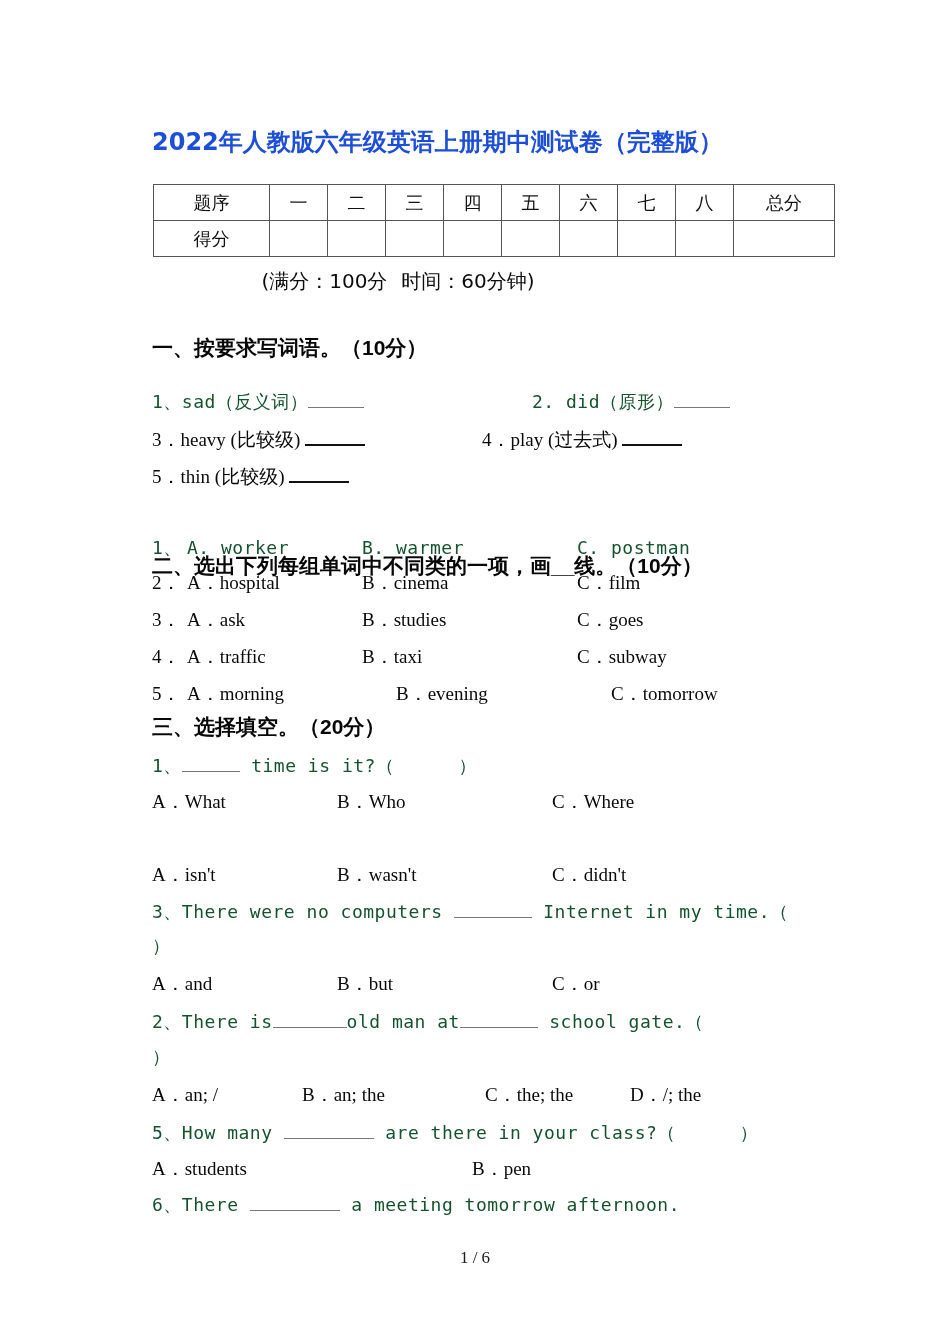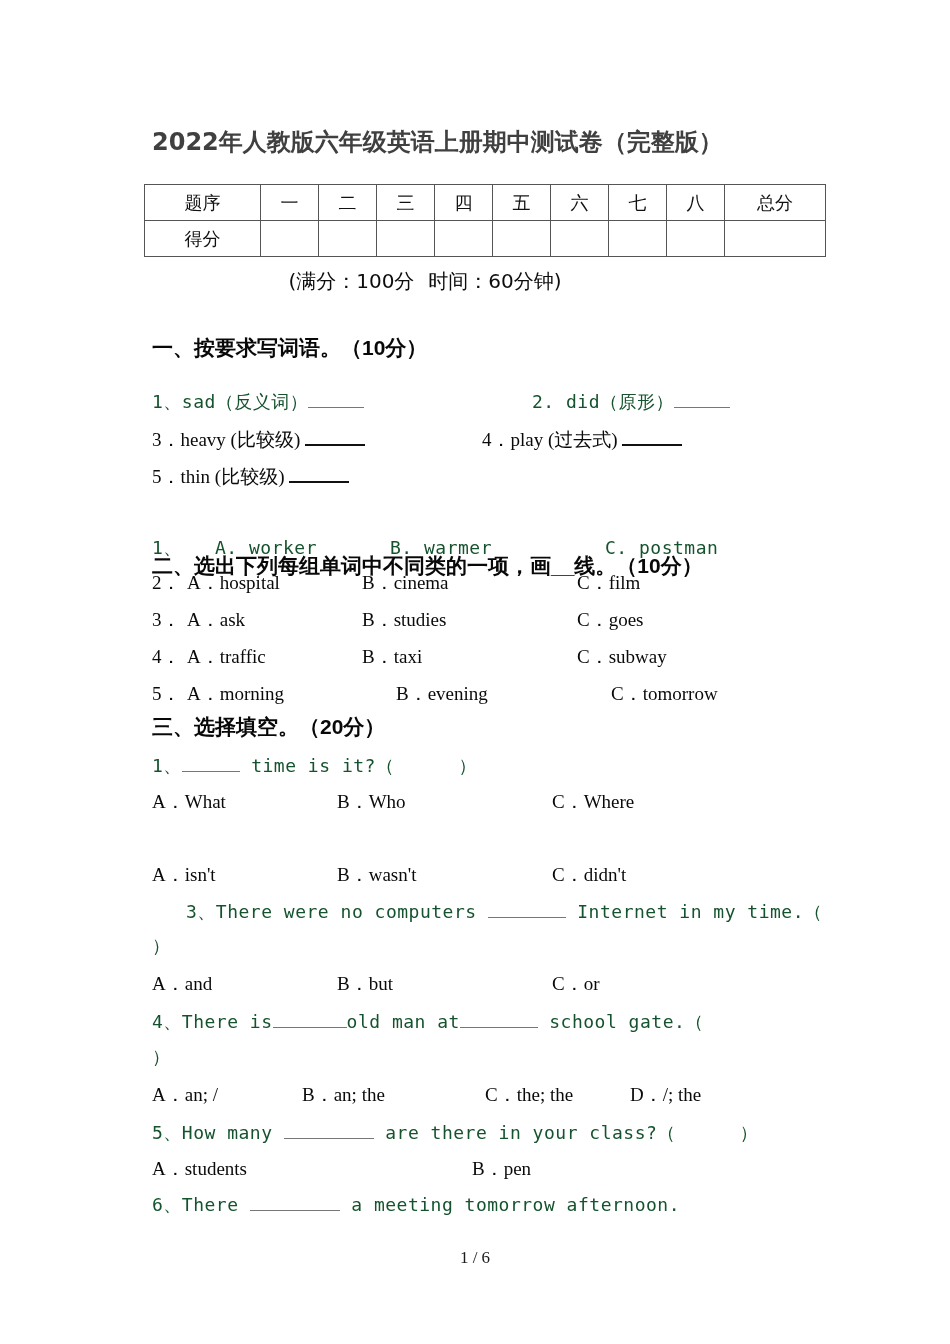--- a/index.html
+++ b/index.html
@@ -28,27 +28,27 @@
   .doc-title {
     position: absolute;
     left: 152px;
     top: 126px;
     width: 660px;
     font-family: "DejaVu Sans", sans-serif;
     font-weight: bold;
     font-size: 24px;
     letter-spacing: 0px;
     white-space: nowrap;
-    color: #404040;
+    color: #1d4ed8;
   }
 
   
   .score-table {
     position: absolute;
-    left: 144px;
+    left: 153px;
     top: 184px;
     border-collapse: collapse;
     table-layout: fixed;
     padding-left: 16px;
   }
   .score-table td {
     border: 1px solid #555555;
     height: 35px;
     text-align: center;
     vertical-align: middle;
@@ -64,21 +64,20 @@
   
   .subinfo {
     position: absolute;
     left: 0;
     top: 268px;
     width: 796px;
     text-align: center;
     font-family: "DejaVu Sans", sans-serif;
     font-size: 20px;
     color: #0d0d0d;
-    padding-left: 27px;
   }
   .subinfo .gap { display: inline-block; width: 14px; }
 
   
   .section-heading {
     position: absolute;
     left: 152px;
     font-family: Liberation Sans, sans-serif;
     font-weight: bold;
     font-size: 21px;
@@ -185,21 +184,21 @@
     <span class="col" style="width:300px;"><span>3．heavy (比较级)</span> <span class="blank-sans" style="width:60px;"></span></span><span class="col" style="width:30px;"></span><span>4．play (过去式)</span> <span class="blank-sans" style="width:60px;"></span>
   </div>
 
   <div class="row style-sans" style="top:464px;">
     <span>5．thin (比较级)</span> <span class="blank-sans" style="width:60px;"></span>
   </div>
 
   <div class="section-heading" style="top:520px;margin-top:32px;">二、选出下列每组单词中不同类的一项，画__线。（10分）</div>
 
   <div class="row style-mono" style="top:536px;">
-    <span class="col" style="width:35px;">1、</span><span class="col" style="width:175px;margin-left:28px;">A. worker</span><span class="col" style="width:215px;">B. warmer</span><span class="col">C. postman</span>
+    <span class="col" style="width:35px;">1、</span><span class="col" style="width:175px;">A. worker</span><span class="col" style="width:215px;">B. warmer</span><span class="col">C. postman</span>
   </div>
 
   <div class="row style-sans" style="top:570px;">
     <span class="col" style="width:35px;">2．</span><span class="col" style="width:175px;">A．hospital</span><span class="col" style="width:215px;">B．cinema</span><span class="col">C．film</span>
   </div>
 
   <div class="row style-sans" style="top:607px;">
     <span class="col" style="width:35px;">3．</span><span class="col" style="width:175px;">A．ask</span><span class="col" style="width:215px;">B．studies</span><span class="col">C．goes</span>
   </div>
 
@@ -217,32 +216,32 @@
     <span>1、</span><span class="blank-mono" style="width:58px;"></span> <span>time is it?（</span><span style="display:inline-block;width:64px;"></span><span>）</span>
   </div>
   <div class="row style-sans" style="top:789px;">
     <span class="col" style="width:185px;">A．What</span><span class="col" style="width:215px;">B．Who</span><span class="col">C．Where</span>
   </div>
 
   <div class="row style-sans" style="top:862px;">
     <span class="col" style="width:185px;">A．isn't</span><span class="col" style="width:215px;">B．wasn't</span><span class="col">C．didn't</span>
   </div>
 
-  <div class="row style-mono" style="top:900px;margin-left:34px;">
+  <div class="row style-mono" style="top:900px;">
     <span>3、There were no computers</span> <span class="blank-mono" style="width:78px;"></span> <span>Internet in my time.（</span>
   </div>
   <div class="row style-mono" style="top:934px;">
     <span>）</span>
   </div>
   <div class="row style-sans" style="top:971px;">
     <span class="col" style="width:185px;">A．and</span><span class="col" style="width:215px;">B．but</span><span class="col">C．or</span>
   </div>
 
   <div class="row style-mono" style="top:1010px;">
-    <span>4、There is</span><span class="blank-mono" style="width:74px;"></span><span>old man at</span><span class="blank-mono" style="width:78px;"></span> <span>school gate.（</span>
+    <span>2、There is</span><span class="blank-mono" style="width:74px;"></span><span>old man at</span><span class="blank-mono" style="width:78px;"></span> <span>school gate.（</span>
   </div>
   <div class="row style-mono" style="top:1045px;">
     <span>）</span>
   </div>
   <div class="row style-sans" style="top:1082px;">
     <span class="col" style="width:150px;">A．an; /</span><span class="col" style="width:155px;">B．an; the</span><span class="col" style="width:145px;margin-left:28px;">C．the; the</span><span class="col">D．/; the</span>
   </div>
 
   <div class="row style-mono" style="top:1121px;">
     <span>5、How many</span> <span class="blank-mono" style="width:90px;"></span> <span>are there in your class?（</span><span style="display:inline-block;width:64px;"></span><span>）</span>

